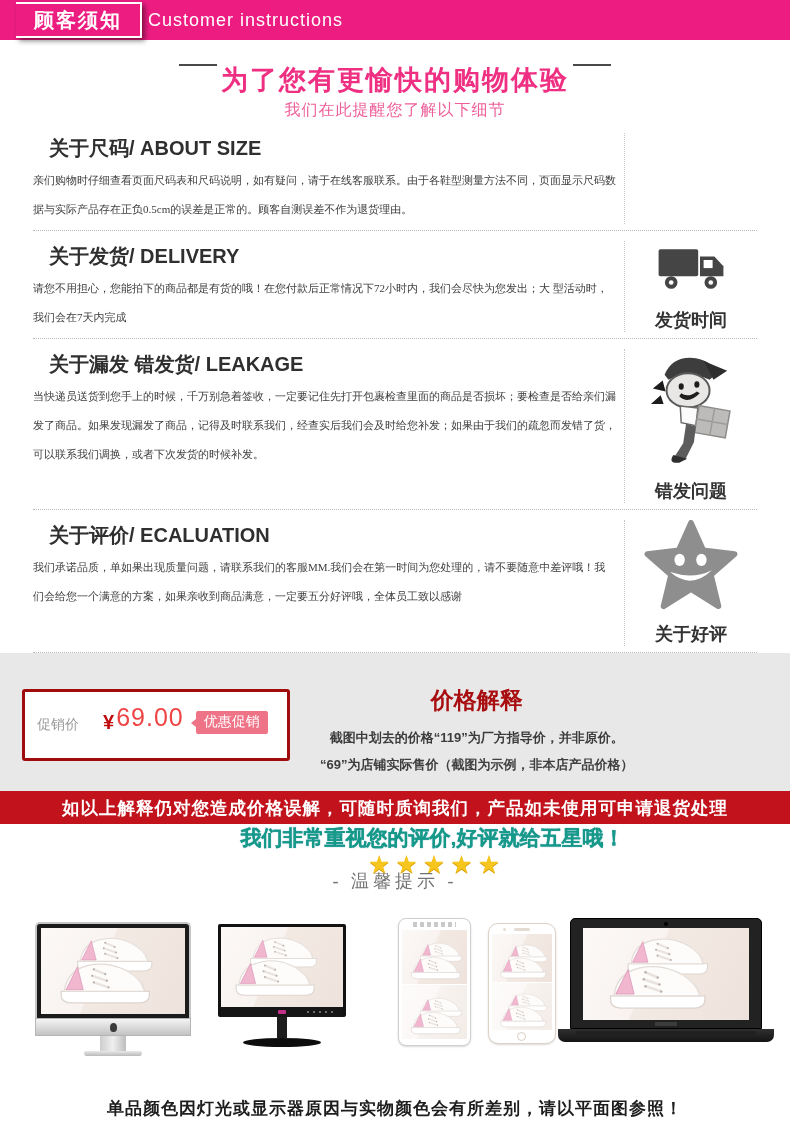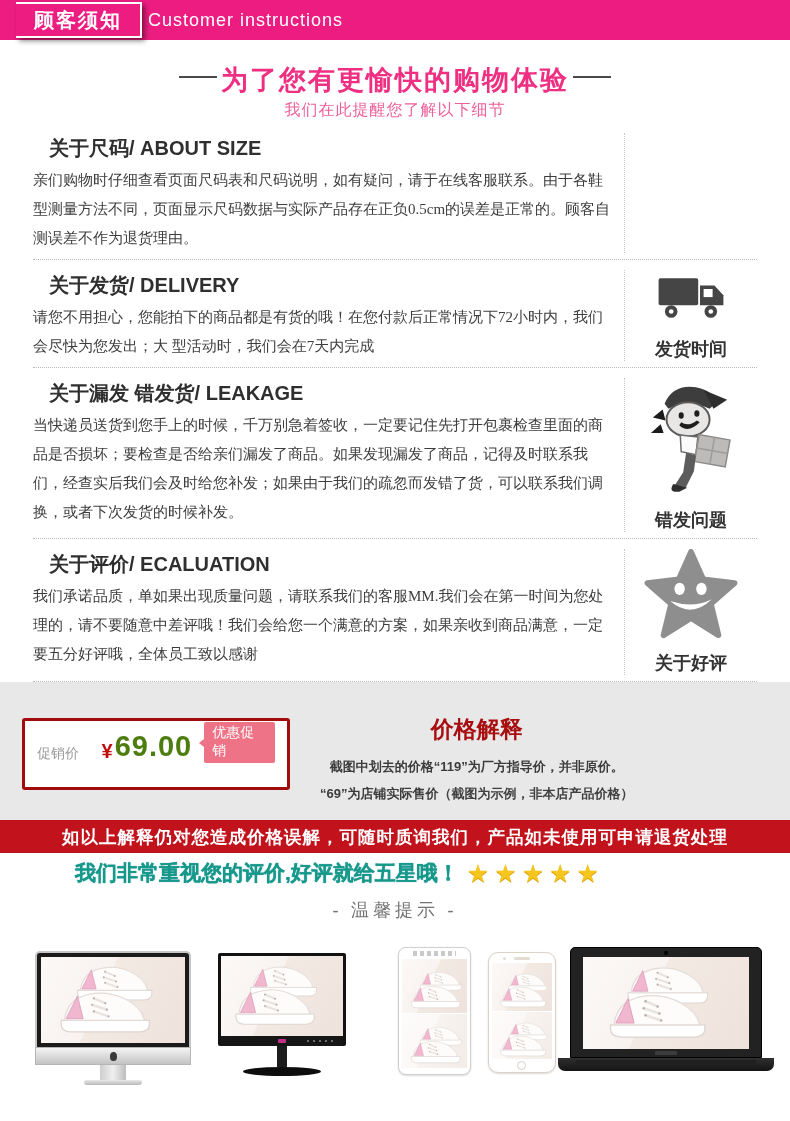--- a/index.html
+++ b/index.html
@@ -14,66 +14,66 @@
     position:absolute; left:16px; top:2px; width:126px; height:36px;
     background:#ec1c81; border:2px solid #fff; border-left:none;
     box-shadow:3px 3px 5px rgba(0,0,0,.45);
     display:flex; align-items:center; justify-content:center;
     color:#fff; font-size:20px; font-weight:bold; letter-spacing:2px;
   }
   .header-title { position:absolute; left:148px; top:0; height:40px; display:flex; align-items:center;
     color:#fff; font-size:18px; letter-spacing:1px; }
   
   .intro { text-align:center; padding-top:24px; }
-  .intro-title-row { display:flex; align-items:center; justify-content:center; }
+  .intro-title-row { display:flex; align-items:flex-start; justify-content:center; }
   .intro-line { width:38px; height:2px; background:#4a4a4a; margin:0 4px 7px; }
   .intro-title { color:#ee2f82; font-size:27px; font-weight:bold; letter-spacing:2px; line-height:32px; }
   .intro-subtitle { color:#ee5f9a; font-size:16px; margin-top:4px; letter-spacing:1px; }
   
   .sections { width:724px; margin:8px auto 0; }
   .section { display:flex; border-bottom:1px dotted #b9b9b9; padding:10px 0 6px; }
   .sec-text { width:592px; border-right:1px dotted #c5c5c5; padding-right:8px; }
   .sec-heading { font-size:20px; font-weight:bold; color:#2f2f2f; margin:2px 16px 4px; }
-  .sec-body { font-family:"Liberation Serif","DejaVu Serif",serif; font-size:15px; line-height:29px; color:#3d3d3d; }
+  .sec-body { font-family:"Liberation Serif","DejaVu Serif",serif; font-size:11px; line-height:29px; color:#3d3d3d; }
   .sec-side { flex:1; display:flex; flex-direction:column; align-items:center; justify-content:center; }
   .sec-side-label { font-size:18px; font-weight:bold; color:#333; margin-top:12px; }
   
   .ruler { width:80px; height:21px; background:#474747; border-radius:2px; position:relative; overflow:hidden; }
   .ruler-numbers { color:#fff; font-size:7px; text-align:center; letter-spacing:5px; padding-top:2px; white-space:nowrap; }
   .ruler-ticks { position:absolute; bottom:0; left:3px; right:1px; height:6px;
     background-image:repeating-linear-gradient(90deg,#fff 0,#fff 1px,transparent 1px,transparent 6px); }
   .ruler-ticks2 { position:absolute; bottom:0; left:3px; right:1px; height:9px;
     background-image:repeating-linear-gradient(90deg,#fff 0,#fff 1px,transparent 1px,transparent 12px); }
   
   .price-strip { height:138px; background:#e8e8e8; display:flex; margin-top:0; }
   .price-box {
     width:268px; height:72px; margin:36px 0 0 22px; background:#fff;
     border:3px solid #a00c0c; border-radius:3px; padding:8px 12px; position:relative;
   }
   .price-row { display:flex; align-items:baseline; height:26px; }
   .price-label { width:66px; color:#9a9a9a; font-size:14px; }
   .price-old { color:#9a9a9a; font-size:15px; text-decoration:line-through; }
   .price-row2 { display:flex; align-items:flex-end; height:34px; }
   .price-cur { color:#c00c0c; font-size:20px; font-weight:bold; margin-right:2px; }
-  .price-new { color:#4d7c0f; font-size:29px; font-weight:bold; letter-spacing:1px; line-height:34px; }
+  .price-new { color:#ef4444; font-size:25px; font-weight:normal; letter-spacing:1px; line-height:34px; }
   .promo-badge {
     margin-left:12px; background:#ee7387; color:#fff; font-size:14px;
     padding:2px 8px 3px; border-radius:2px; position:relative;
   }
   .promo-badge::before { content:""; position:absolute; left:-5px; top:50%; margin-top:-4px;
     border-right:5px solid #ee7387; border-top:4px solid transparent; border-bottom:4px solid transparent; }
   .price-explain { margin:32px 0 0 30px;text-align:center; }
   .price-explain-title { color:#a80d10; font-size:23px; font-weight:bold; margin-bottom:8px; }
   .price-explain-line { color:#3c3c3c; font-size:13px; font-weight:bold; line-height:27px; }
   .price-explain-red { color:#404040; }
   
   .banner { height:33px; background:#c2121c; display:flex; align-items:center; justify-content:center; }
   .banner-text { color:#fff; font-size:17.5px; font-weight:bold; letter-spacing:1px; }
   
-  .review { height:40px; display:flex; align-items:center; padding-left:75px; }
+  .review { height:40px; display:flex; align-items:center; padding-left:75px;flex-direction:column; }
   .review-text { color:#149a86; font-size:21px; font-weight:bold; text-shadow:0 0 1px #0d7f9a; }
   .review-stars { margin-left:8px; display:flex; }
   .star { color:#f6c51e; font-size:25px; margin-right:5px; text-shadow:0 1px 0 #d89b00; line-height:25px; }
   
   .tip { height:34px; display:flex; align-items:center; justify-content:center;
     color:#737373; font-size:18px; letter-spacing:4px; font-family:"Liberation Serif","DejaVu Serif",serif; }
   
   .devices { position:relative; height:192px; }
   .photo { position:relative; overflow:hidden;
     background:linear-gradient(118deg,#f9f3ef 0%,#f3e9e3 45%,#eee3dc 100%); }

